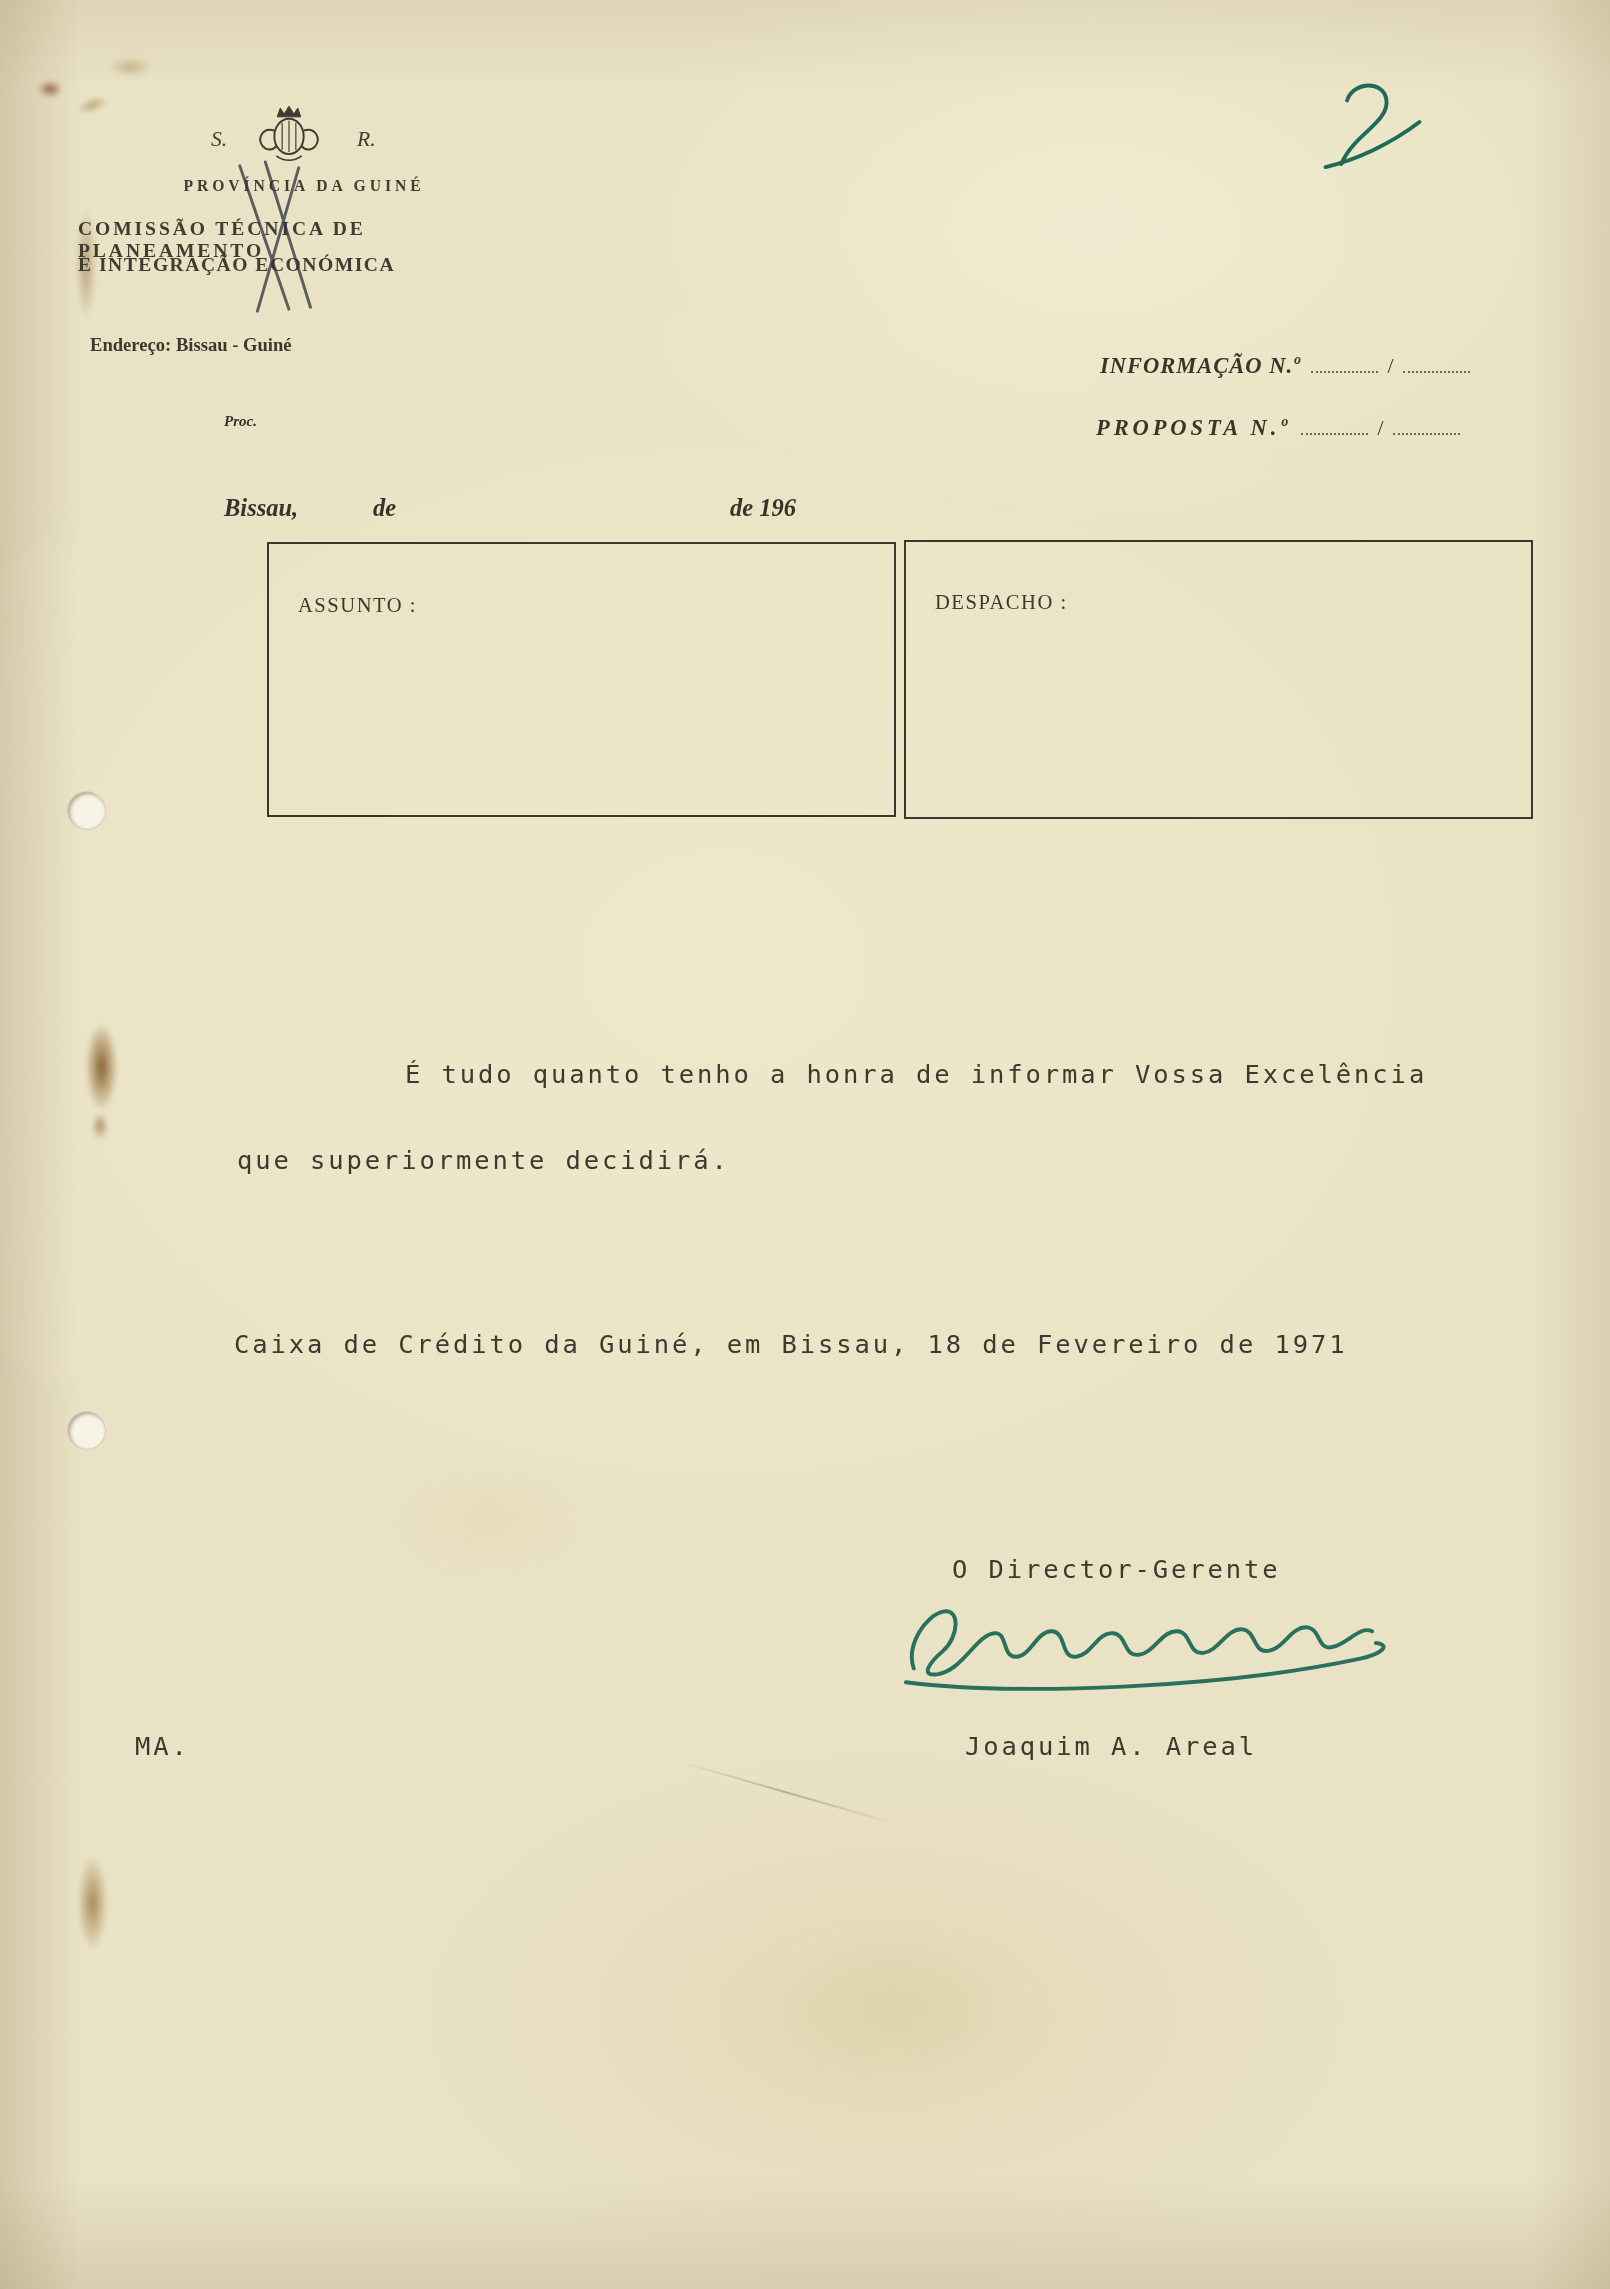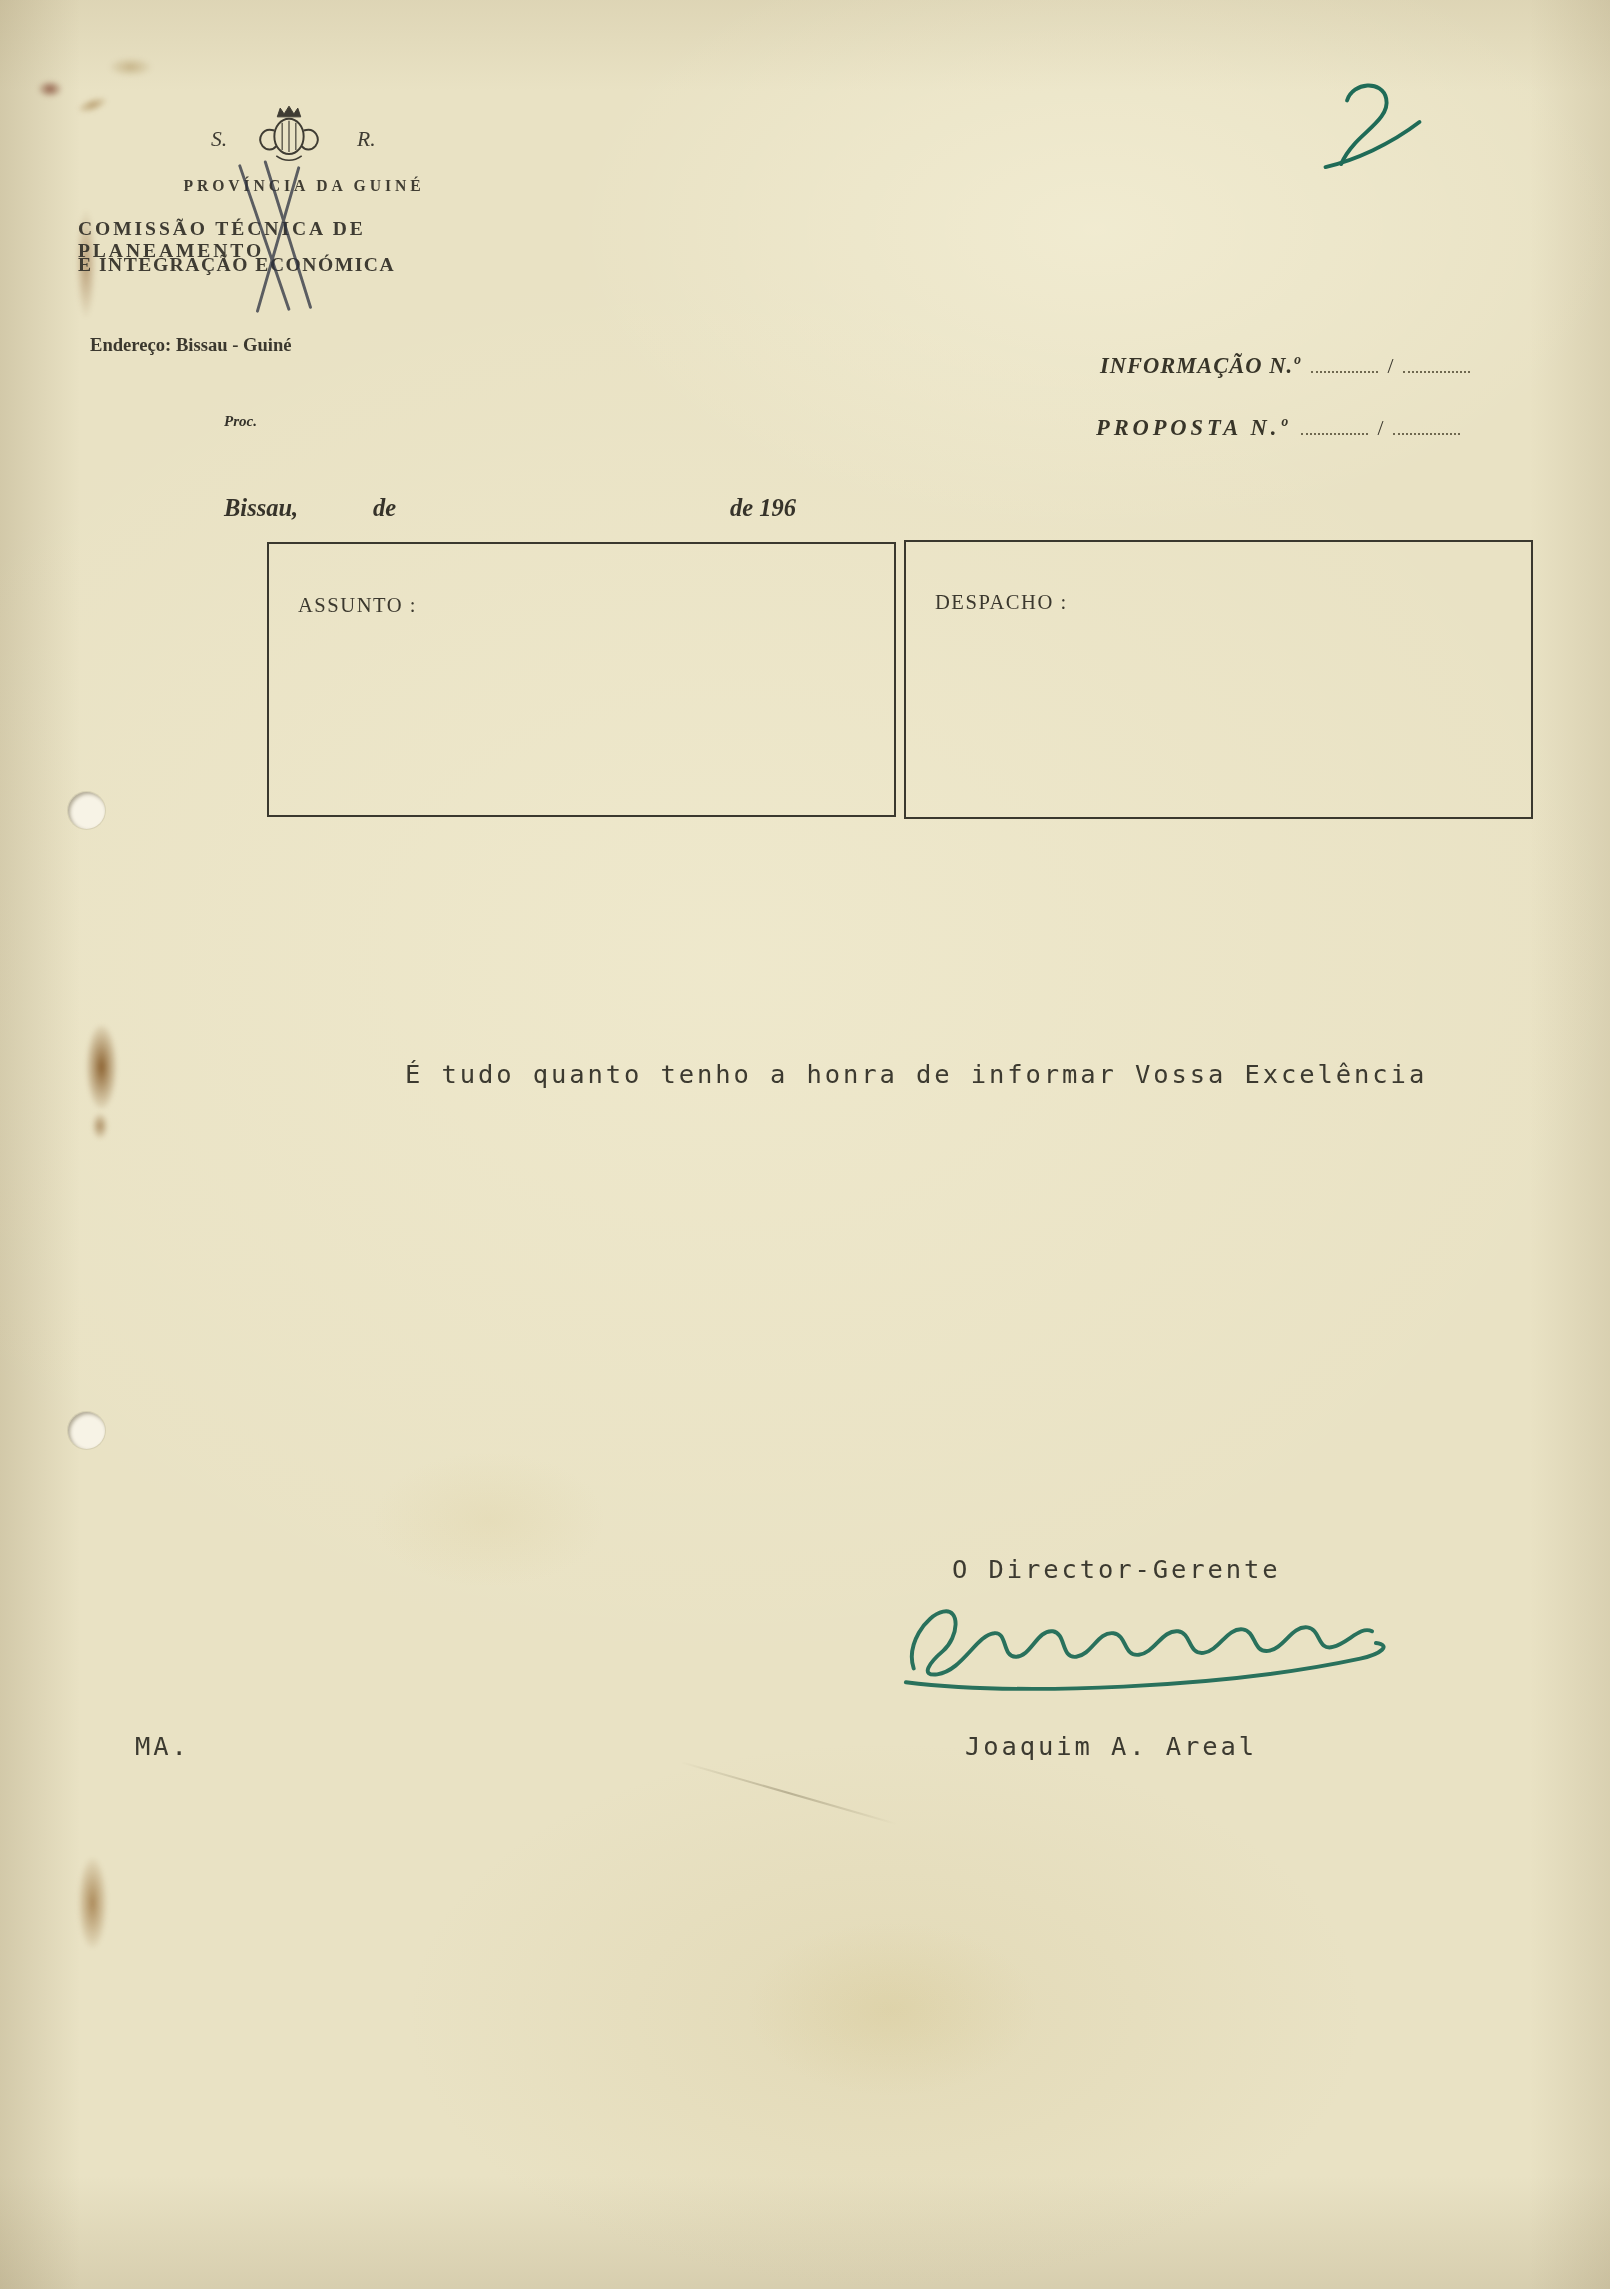--- a/index.html
+++ b/index.html
@@ -169,20 +169,22 @@
 
   <svg class="abs" style="left:1304px; top:69px;" width="137" height="108" viewBox="0 0 140 110">
     <g stroke="var(--handwriting,#1f6b57)" stroke-width="4" fill="none" stroke-linecap="round">
       <path d="M44,32 C50,13 80,11 84,30 C88,48 64,62 52,76 C44,85 40,92 38,97"></path>
       <path d="M22,100 C52,93 88,77 118,54"></path>
     </g>
     <text x="54" y="70" font-size="0">2</text>
   </svg>
 
   <div class="abs typed t-line1">É tudo quanto tenho a honra de informar Vossa Excelência</div>
+  <div class="abs typed t-line2">que superiormente decidirá.</div>
+  <div class="abs typed t-dateline">Caixa de Crédito da Guiné, em Bissau, 18 de Fevereiro de 1971</div>
   <div class="abs typed t-director">O Director-Gerente</div>
 
   <svg class="abs" style="left:900px; top:1586px;" width="519" height="118" viewBox="0 0 530 120">
     <g stroke="var(--handwriting,#1f6b57)" stroke-width="4" fill="none" stroke-linecap="round" opacity="0.95">
       <path d="M14,84 C6,60 26,30 44,26 C62,22 60,52 44,66 C30,78 20,92 38,90
                C64,86 78,50 96,48 C110,46 104,72 118,72 C134,72 140,44 156,46
                C170,48 164,74 180,72 C196,70 202,46 218,48 C232,50 228,72 244,70
                C260,68 268,44 284,46 C298,48 294,70 310,68 C326,66 334,42 350,44
                C364,46 360,68 376,66 C392,64 400,40 416,42 C430,44 426,66 442,62
                C458,58 470,40 482,46"></path>

